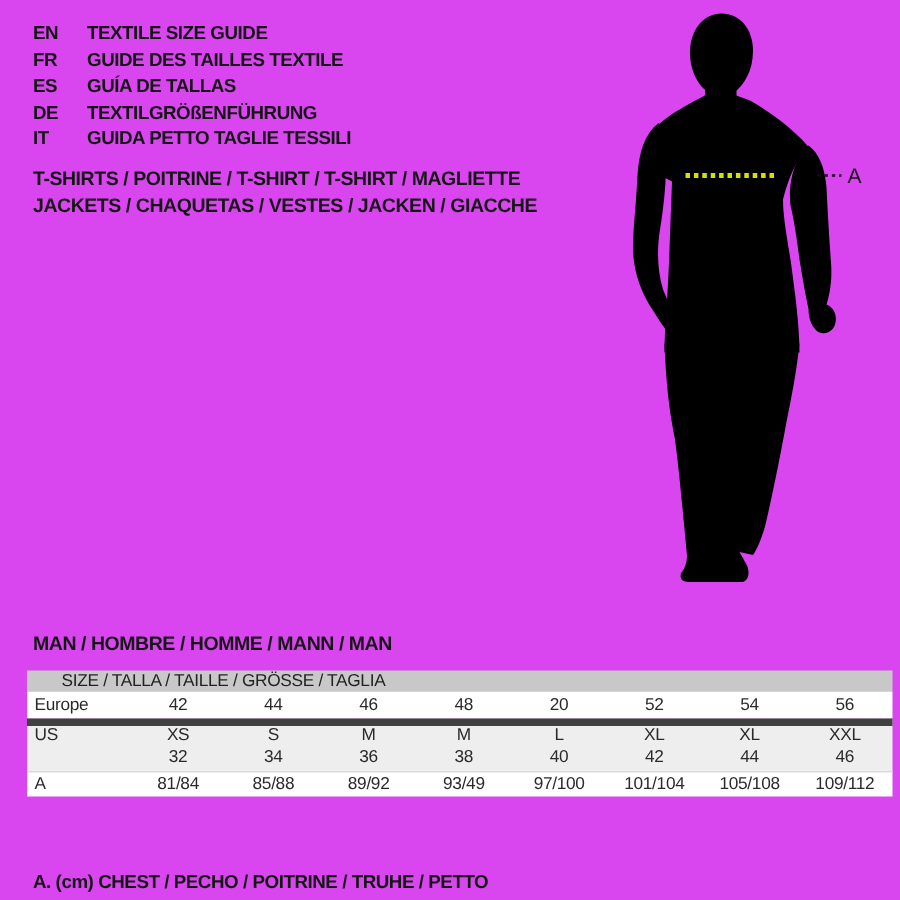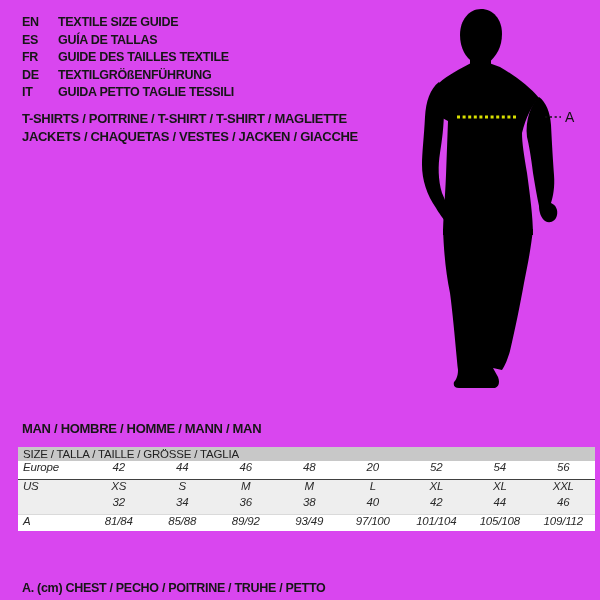--- a/index.html
+++ b/index.html
@@ -12,47 +12,47 @@
   .lang-row{display:flex;font-size:12.5px;font-weight:700;line-height:17.5px;letter-spacing:-0.3px;}
   .lang-code{width:36px;flex:0 0 36px;}
   
   .categories{position:absolute;left:22px;top:110px;font-size:13px;font-weight:700;line-height:18px;letter-spacing:-0.3px;}
   
   .figure-wrap{position:absolute;left:410px;top:5px;width:190px;height:395px;}
   
   .man-line{position:absolute;left:22px;top:421px;font-size:13px;font-weight:700;line-height:16px;letter-spacing:-0.3px;}
   
   .size-table{position:absolute;left:18px;top:447px;width:577px;font-size:11.5px;letter-spacing:-0.2px;color:#2a2a2a;}
-  .t-header{height:14px;line-height:14px;background:#c8c8c8;padding-left:5px;color:#222;}
-  .t-row{display:flex;height:17.5px;box-sizing:border-box;background:#ffffff;font-style:italic;}
+  .t-header{height:14px;line-height:14px;background:#c8c8c8;padding-left:23px;color:#222;}
+  .t-row{display:flex;align-items:center;height:17.5px;box-sizing:border-box;background:#ffffff;}
   .t-row.stripe{background:#eeeeee;}
-  .t-row.band-top{border-top:1px solid #404040;}
+  .t-row.band-top{border-top:5px solid #404040;}
   .t-row.band-bottom{border-top:1px solid #dadada;}
   .t-label{flex:0 0 64px;padding-left:5px;}
   .t-cell{flex:1 1 0;text-align:center;}
   
   .footnote{position:absolute;left:22px;top:544px;font-size:12.5px;font-weight:700;line-height:16px;letter-spacing:-0.3px;margin-top:36px;}
 </style>
 </head>
 <body>
 
 <div class="stage">
 
   <div class="lang-list">
     <div class="lang-row">
       <span class="lang-code">EN</span>
       <span class="lang-label">TEXTILE SIZE GUIDE</span>
     </div>
     <div class="lang-row">
+      <span class="lang-code">FR</span>
+      <span class="lang-label">GUIDE DES TAILLES TEXTILE</span>
+    </div>
+    <div class="lang-row">
       <span class="lang-code">ES</span>
       <span class="lang-label">GUÍA DE TALLAS</span>
-    </div>
-    <div class="lang-row">
-      <span class="lang-code">FR</span>
-      <span class="lang-label">GUIDE DES TAILLES TEXTILE</span>
     </div>
     <div class="lang-row">
       <span class="lang-code">DE</span>
       <span class="lang-label">TEXTILGRÖßENFÜHRUNG</span>
     </div>
     <div class="lang-row">
       <span class="lang-code">IT</span>
       <span class="lang-label">GUIDA PETTO TAGLIE TESSILI</span>
     </div>
   </div>

